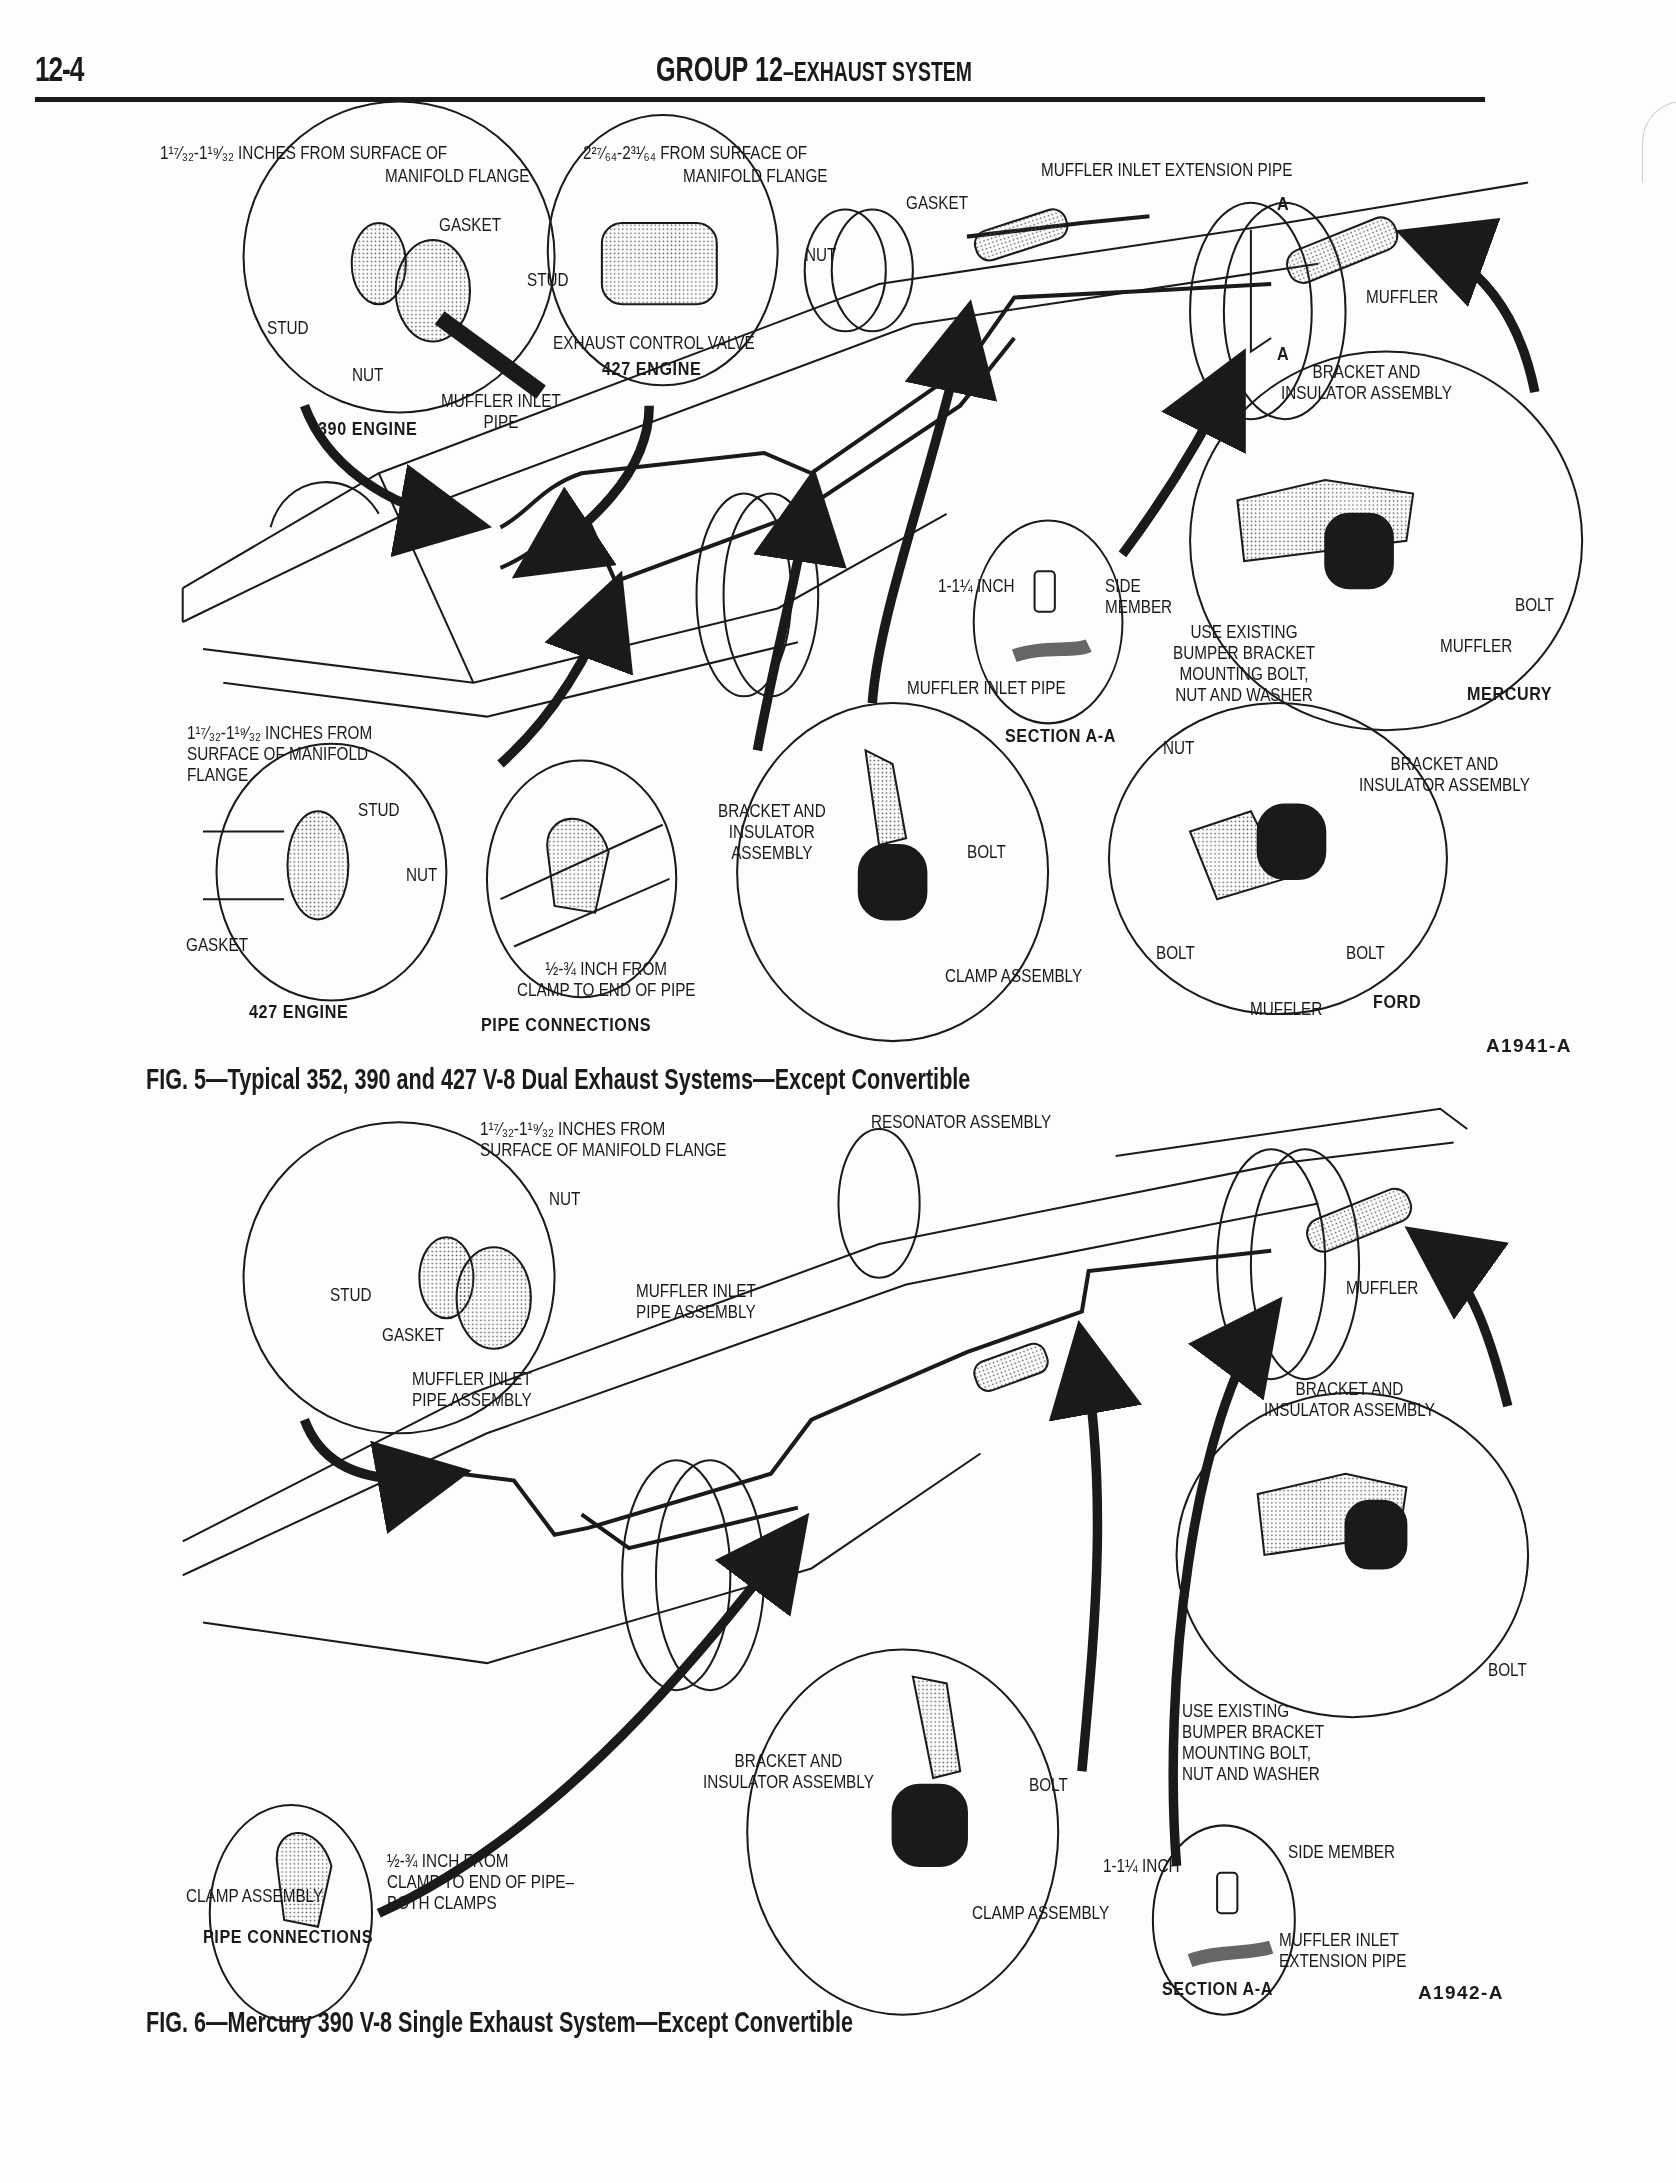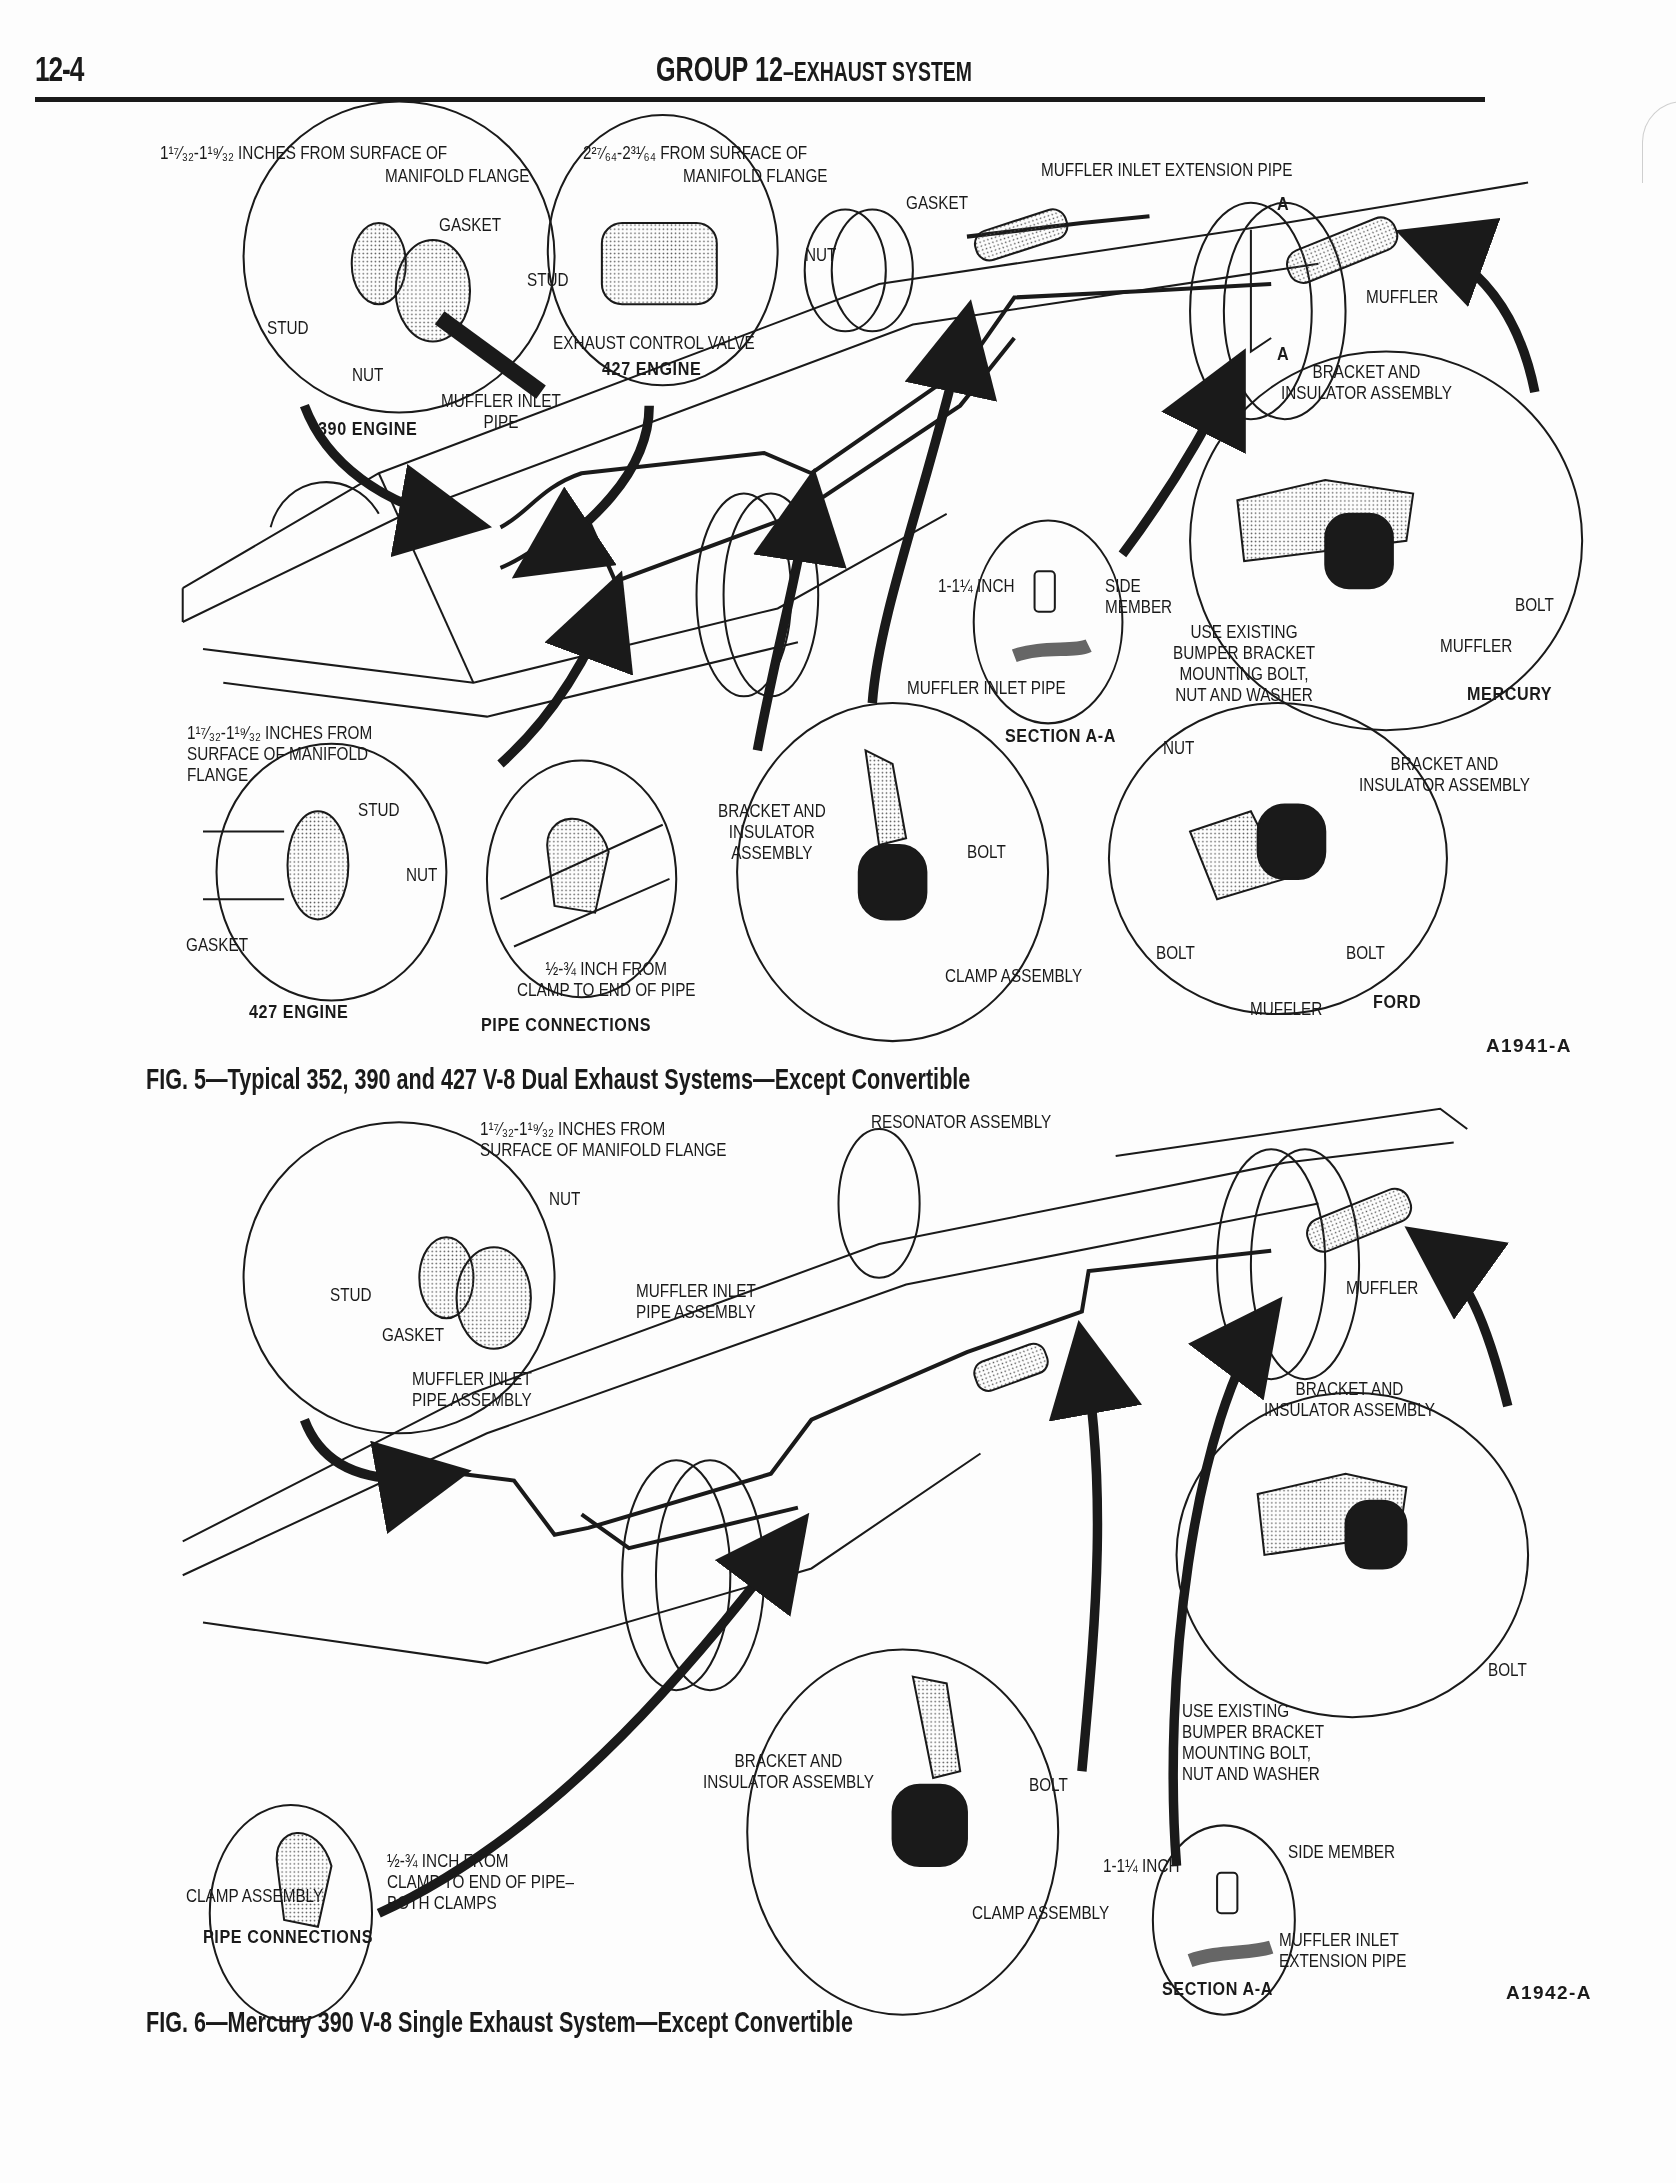--- a/index.html
+++ b/index.html
@@ -270,16 +270,16 @@
   <div class="lbl" style="left:1288px;top:1842px">SIDE MEMBER</div>
   <div class="lbl" style="left:1279px;top:1930px;white-space:pre-line">MUFFLER INLET
 EXTENSION PIPE</div>
   <div class="lbl b" style="left:1162px;top:1978px">SECTION A-A</div>
   <div class="lbl" style="left:387px;top:1851px;white-space:pre-line">½-¾ INCH FROM
 CLAMP TO END OF PIPE–
 BOTH CLAMPS</div>
   <div class="lbl" style="left:186px;top:1886px">CLAMP ASSEMBLY</div>
   <div class="lbl b" style="left:203px;top:1926px">PIPE CONNECTIONS</div>
 
-  <div class="fig-id" style="left:1506px;top:1982px">A1942-A</div>
+  <div class="fig-id" style="left:1418px;top:1982px">A1942-A</div>
   <div class="fig-cap" style="left:146px;top:2005px">FIG. 6—Mercury 390 V-8 Single Exhaust System—Except Convertible</div>
 </div>
 
 
 </body></html>

